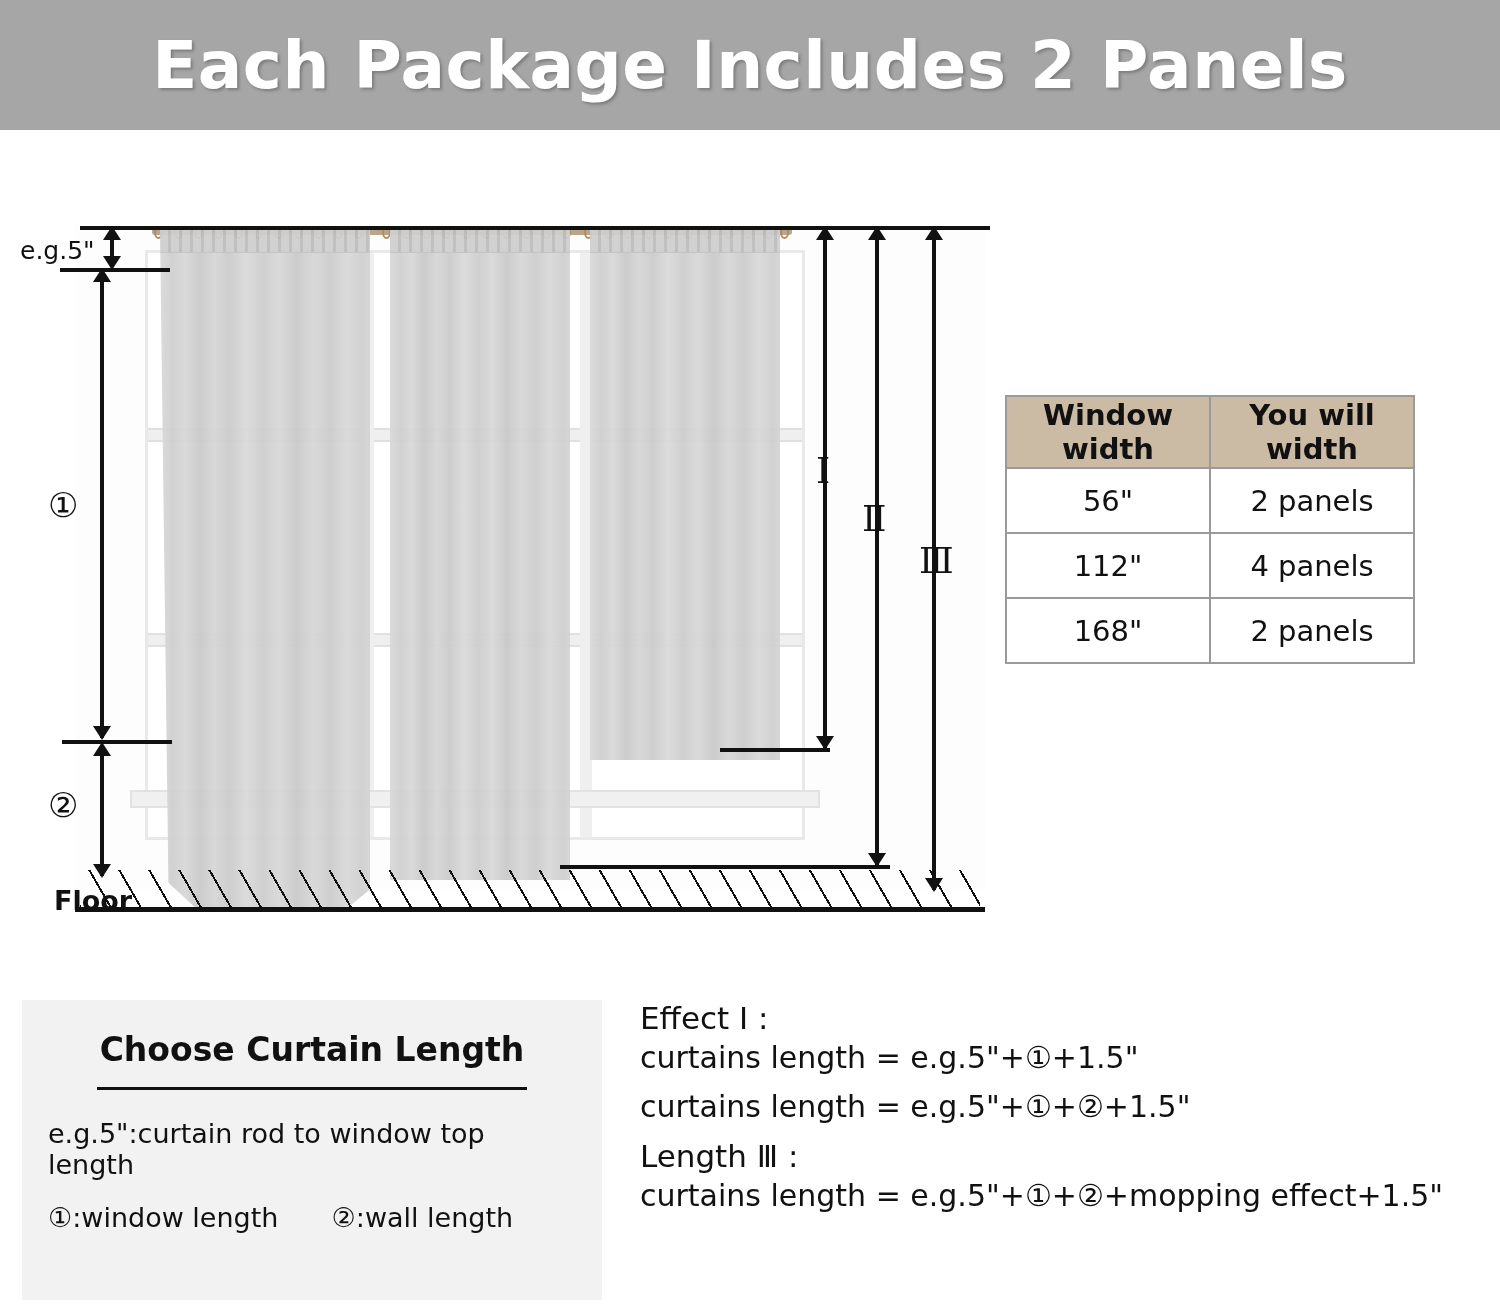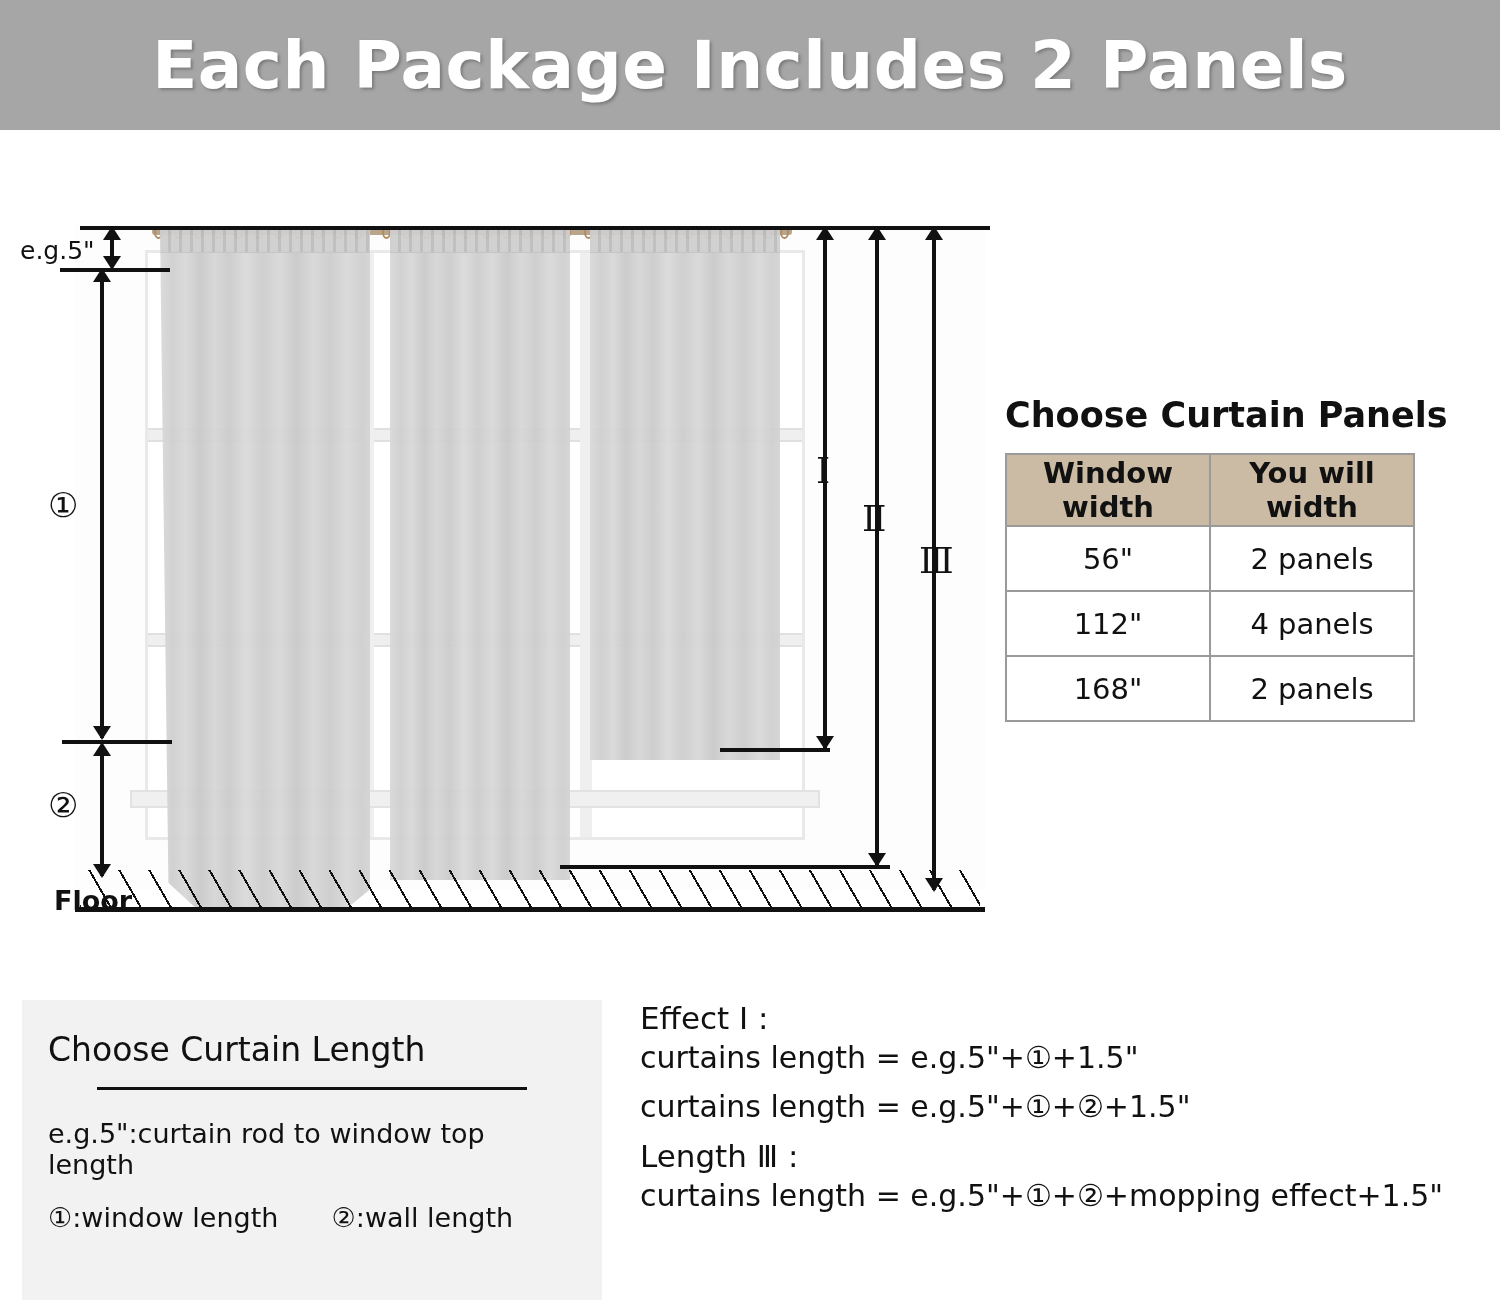--- a/index.html
+++ b/index.html
@@ -189,22 +189,22 @@
 
   
   .length-box {
     position: absolute;
     left: 22px; top: 1000px;
     width: 580px; height: 300px;
     background: #f2f2f2;
     padding: 30px 26px;
   }
   .length-title {
-    font-size: 33px; font-weight: 400; color: #111;
-    text-align: left;
+    font-size: 33px; font-weight: 700; color: #111;
+    text-align: center;
     font-family: "DejaVu Sans", sans-serif;
   }
   .length-rule {
     width: 430px; height: 3px; background: #111;
     margin: 18px auto 28px auto;
   }
   .length-line {
     font-size: 27px; color: #111; margin-bottom: 22px;
     font-family: "DejaVu Sans", sans-serif;
   }
@@ -321,21 +321,20 @@
   <div class="arrow-down" style="left:868px; top:723px;"></div>
   <div class="roman" style="left:862px; top:368px;">Ⅱ</div>
 
   <div class="vline" style="left:932px; top:100px; height:660px;"></div>
   <div class="arrow-up" style="left:925px; top:96px;"></div>
   <div class="arrow-down" style="left:925px; top:748px;"></div>
   <div class="roman" style="left:919px; top:410px;">Ⅲ</div>
 </div>
 
 <div class="panels-box">
-  <div class="panels-title">Choose Curtain Panels</div>
   <table class="panels">
     <thead>
       <tr>
         <th>Window width</th>
         <th>You will width</th>
       </tr>
     </thead>
     <tbody>
       <tr>
         <td>56"</td>

